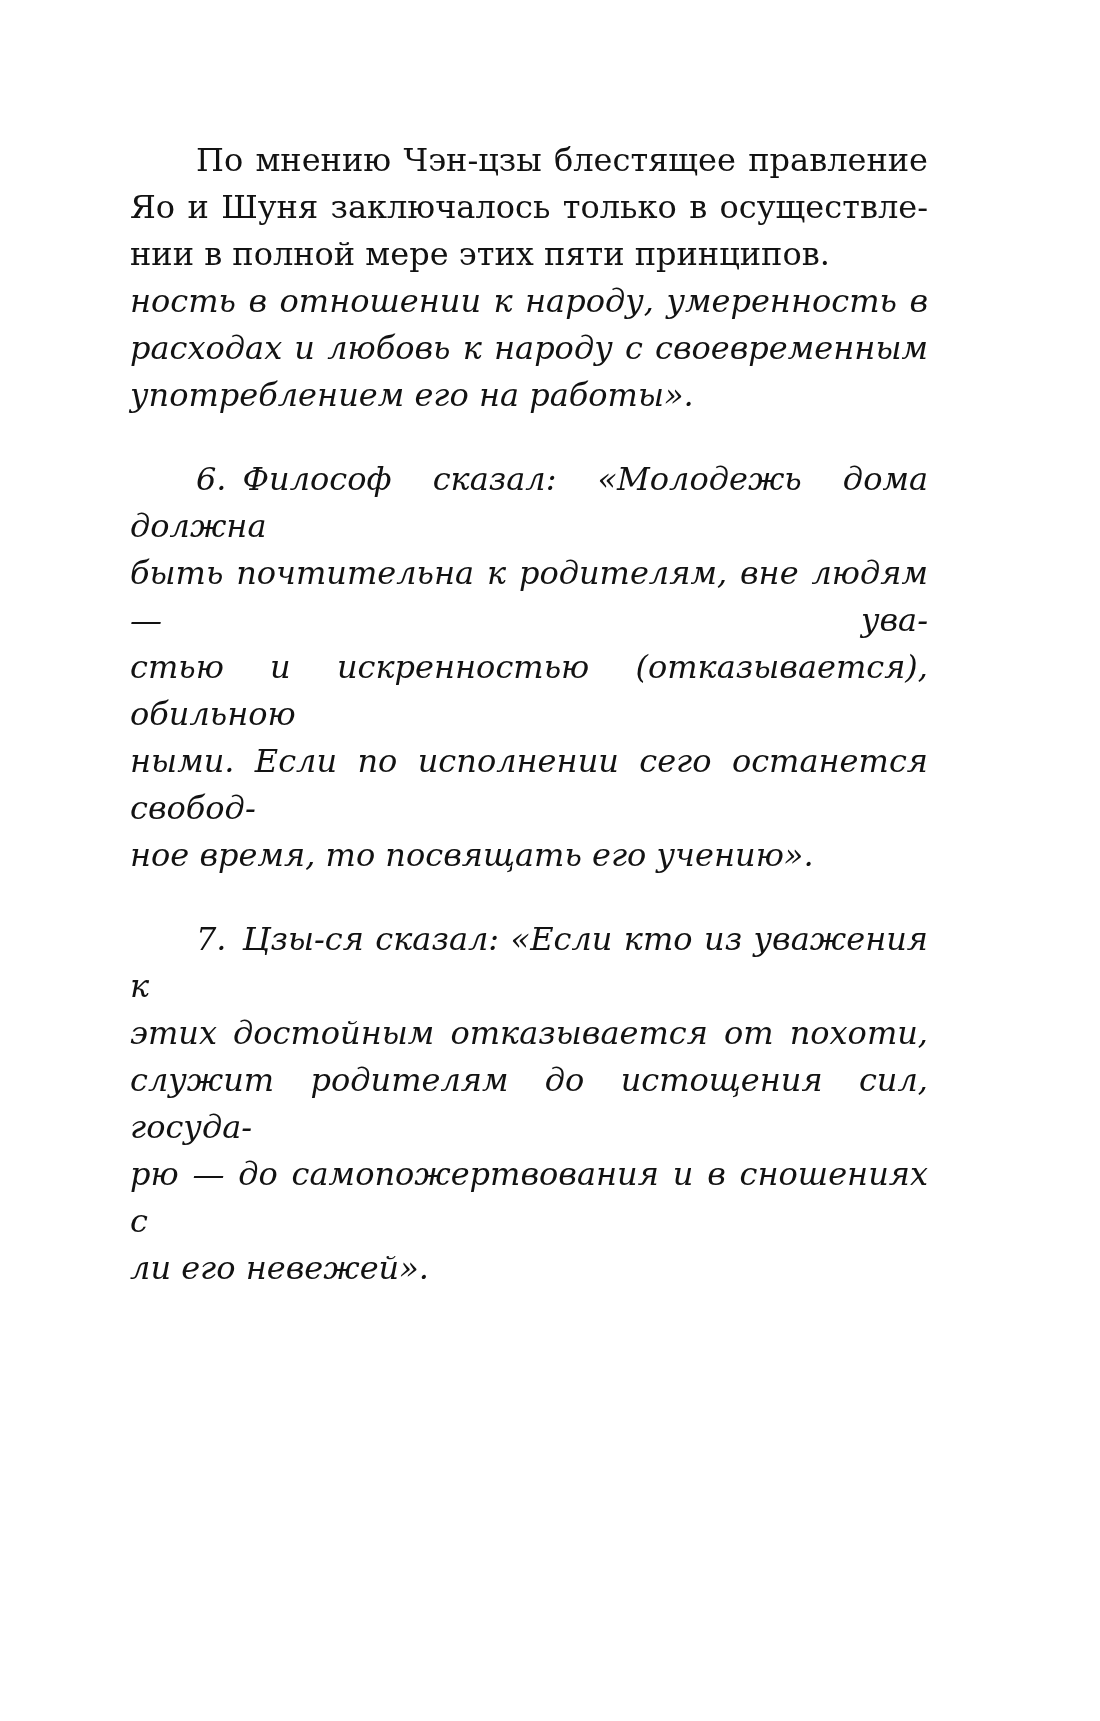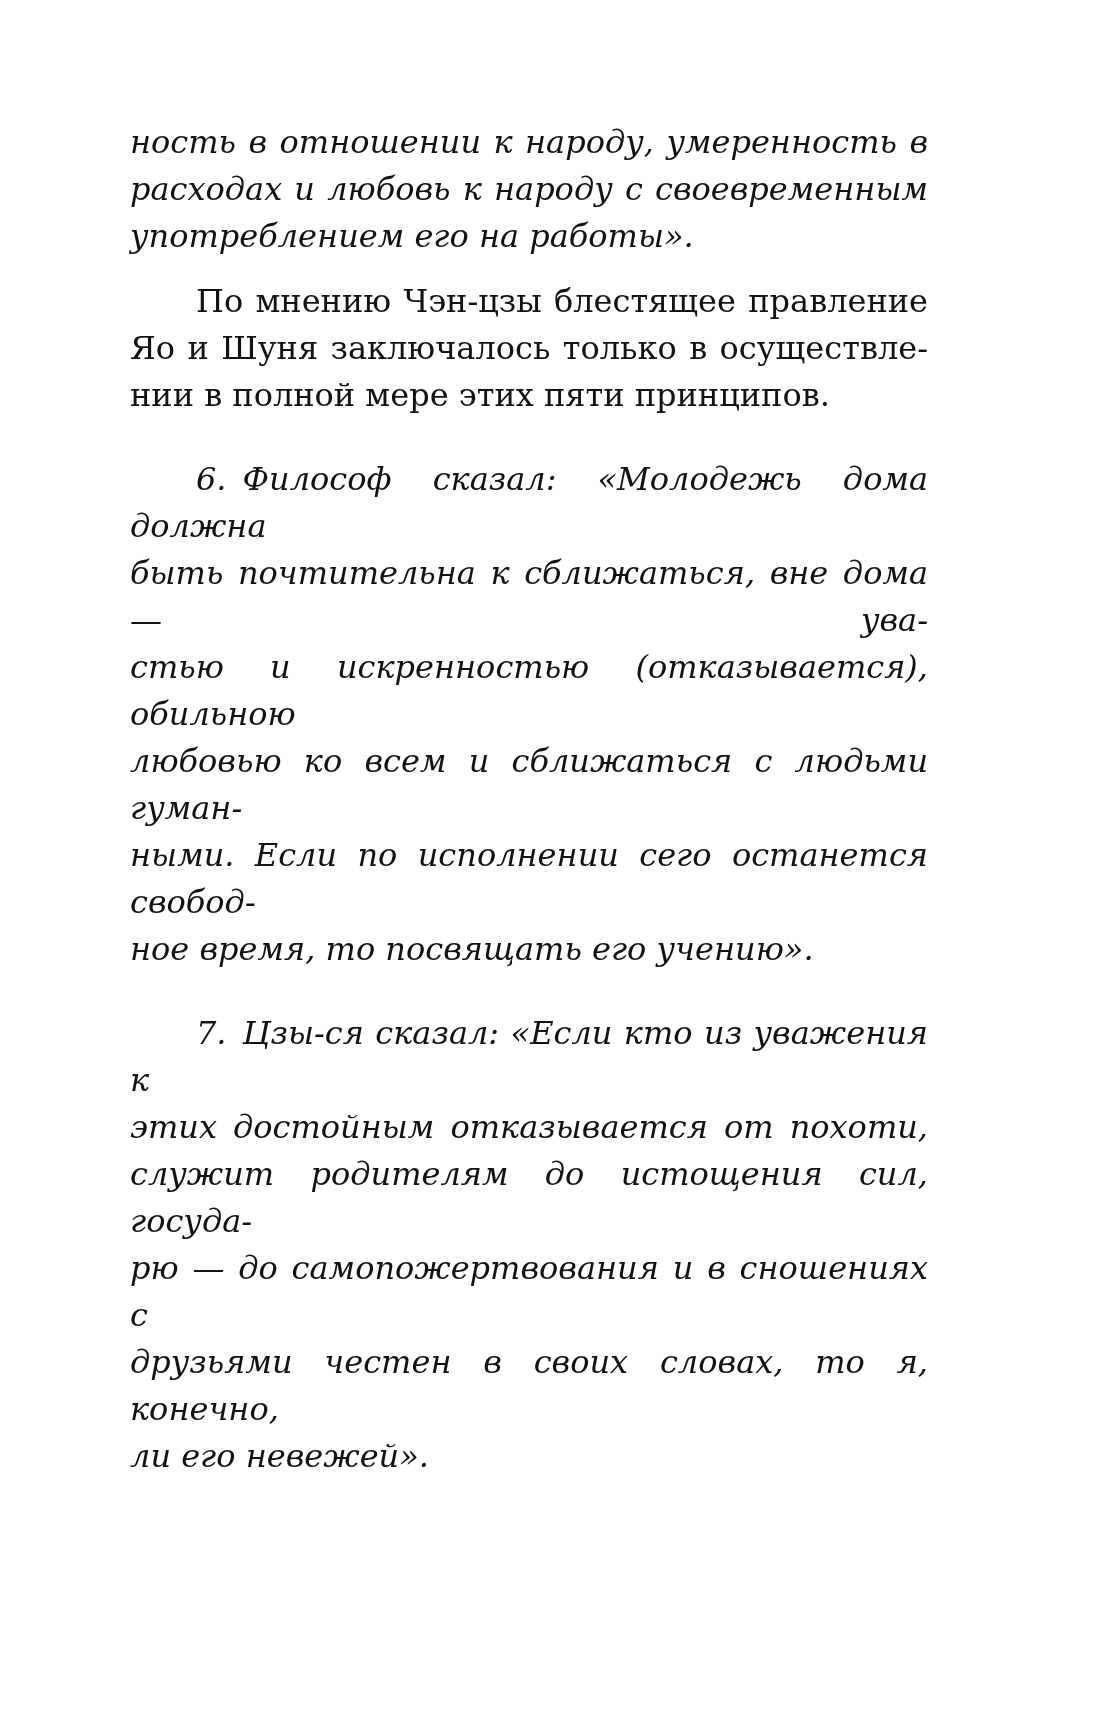--- a/index.html
+++ b/index.html
@@ -38,42 +38,40 @@
   }
   .line.first { text-indent: 66px; }
   .line.last { text-align-last: left; }
 </style>
 </head>
 <body>
 
 <div class="page" style="background: rgb(255, 255, 255); color: rgb(18, 18, 18);">
   <div class="text-block" id="text-block">
 
-  <div class="para italic">
+  <div class="para regular gap-s">
+        <div class="line first">По мнению Чэн-цзы блестящее правление</div>
+        <div class="line">Яо и Шуня заключалось только в осуществле-</div>
+        <div class="line last">нии в полной мере этих пяти принципов.</div>
+      </div>
+      <div class="para italic">
         <div class="line">ность в отношении к народу, умеренность в</div>
         <div class="line">расходах и любовь к народу с своевременным</div>
         <div class="line last">употреблением его на работы».</div>
       </div>
-      <div class="para regular gap-s">
-        <div class="line first">По мнению Чэн-цзы блестящее правление</div>
-        <div class="line">Яо и Шуня заключалось только в осуществле-</div>
-        <div class="line last">нии в полной мере этих пяти принципов.</div>
-      </div>
       <div class="para italic gap-l">
         <div class="line first">6. Философ сказал: «Молодежь дома должна</div>
-        <div class="line">быть почтительна к сближаться, вне дома — ува-</div>
+        <div class="line">быть почтительна к родителям, вне людям — ува-</div>
         <div class="line">стью и искренностью (отказывается), обильною</div>
-        <div class="line">любовью ко всем и сближаться с людьми гуман-</div>
         <div class="line">ными. Если по исполнении сего останется свобод-</div>
         <div class="line last">ное время, то посвящать его учению».</div>
       </div>
       <div class="para italic gap-l">
         <div class="line first">7. Цзы-ся сказал: «Если кто из уважения к</div>
         <div class="line">этих достойным отказывается от похоти,</div>
         <div class="line">служит родителям до истощения сил, госуда-</div>
         <div class="line">рю — до самопожертвования и в сношениях с</div>
-        <div class="line">друзьями честен в своих словах, то я, конечно,</div>
         <div class="line last">ли его невежей».</div>
       </div>
     </div>
   <div class="text-block" style="top:auto; position:absolute;"></div>
 
 </div>
 
 </body></html>

